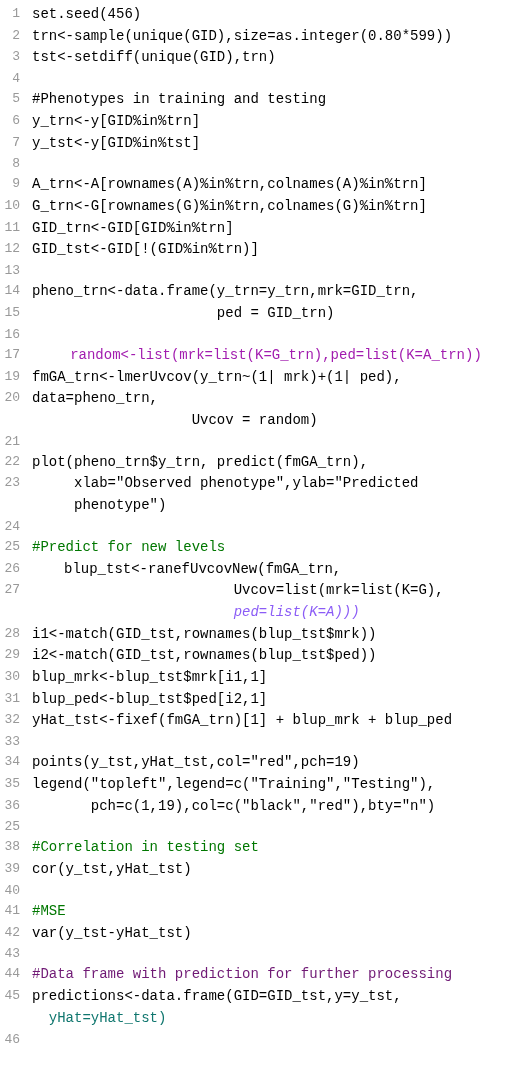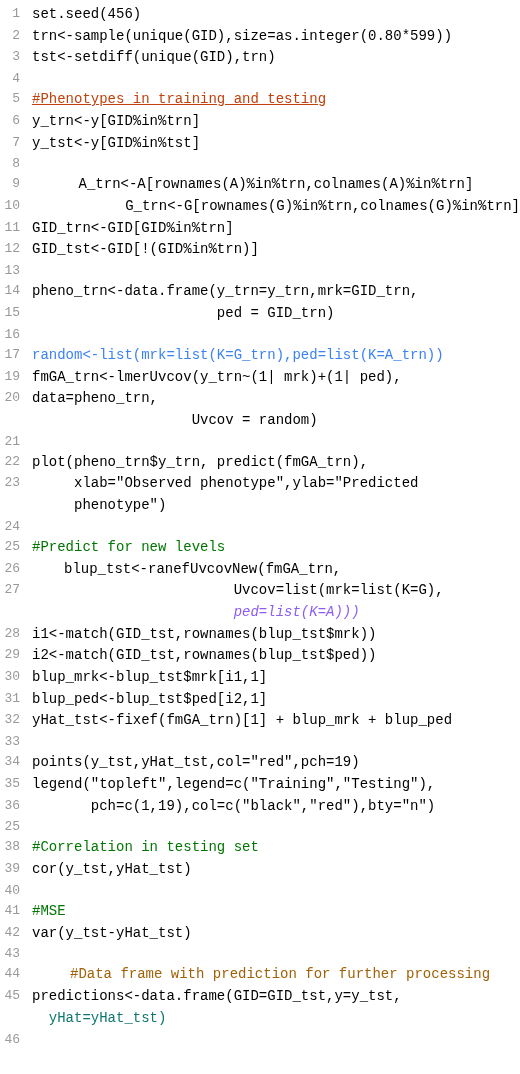--- a/index.html
+++ b/index.html
@@ -69,41 +69,41 @@
     <div class="code-line">
       <span class="line-number">3</span>
       <span class="line-content" style="color: rgb(0, 0, 0);">tst&lt;-setdiff(unique(GID),trn)</span>
     </div>
     <div class="code-line">
       <span class="line-number">4</span>
       <span class="line-content"></span>
     </div>
     <div class="code-line">
       <span class="line-number">5</span>
-      <span class="line-content" style="color: #c2410c; text-decoration: underline;">#Phenotypes in training and testing</span>
+      <span class="line-content" style="color: #000000;">#Phenotypes in training and testing</span>
     </div>
     <div class="code-line">
       <span class="line-number">6</span>
       <span class="line-content" style="color: rgb(0, 0, 0);">y_trn&lt;-y[GID%in%trn]</span>
     </div>
     <div class="code-line">
       <span class="line-number">7</span>
       <span class="line-content" style="color: rgb(0, 0, 0);">y_tst&lt;-y[GID%in%tst]</span>
     </div>
     <div class="code-line">
       <span class="line-number">8</span>
       <span class="line-content"></span>
     </div>
     <div class="code-line">
       <span class="line-number">9</span>
-      <span class="line-content" style="color: rgb(0, 0, 0); text-align: center;">A_trn&lt;-A[rownames(A)%in%trn,colnames(A)%in%trn]</span>
+      <span class="line-content" style="color: rgb(0, 0, 0);">A_trn&lt;-A[rownames(A)%in%trn,colnames(A)%in%trn]</span>
     </div>
     <div class="code-line">
       <span class="line-number">10</span>
-      <span class="line-content" style="color: rgb(0, 0, 0); text-align: right;">G_trn&lt;-G[rownames(G)%in%trn,colnames(G)%in%trn]</span>
+      <span class="line-content" style="color: rgb(0, 0, 0);">G_trn&lt;-G[rownames(G)%in%trn,colnames(G)%in%trn]</span>
     </div>
     <div class="code-line">
       <span class="line-number">11</span>
       <span class="line-content" style="color: rgb(0, 0, 0);">GID_trn&lt;-GID[GID%in%trn]</span>
     </div>
     <div class="code-line">
       <span class="line-number">12</span>
       <span class="line-content" style="color: rgb(0, 0, 0);">GID_tst&lt;-GID[!(GID%in%trn)]</span>
     </div>
     <div class="code-line">
@@ -117,21 +117,21 @@
     <div class="code-line">
       <span class="line-number">15</span>
       <span class="line-content" style="color: rgb(0, 0, 0);">                      ped = GID_trn)</span>
     </div>
     <div class="code-line">
       <span class="line-number">16</span>
       <span class="line-content"></span>
     </div>
     <div class="code-line">
       <span class="line-number">17</span>
-      <span class="line-content" style="color: #3b82f6;">random&lt;-list(mrk=list(K=G_trn),ped=list(K=A_trn))</span>
+      <span class="line-content" style="color: #a21caf; text-align: center;">random&lt;-list(mrk=list(K=G_trn),ped=list(K=A_trn))</span>
     </div>
     <div class="code-line">
       <span class="line-number">19</span>
       <span class="line-content" style="color: rgb(0, 0, 0);">fmGA_trn&lt;-lmerUvcov(y_trn~(1| mrk)+(1| ped),</span>
     </div>
     <div class="code-line">
       <span class="line-number">20</span>
       <span class="line-content" style="color: rgb(0, 0, 0);">data=pheno_trn,</span>
     </div>
     <div class="code-line">
@@ -233,21 +233,21 @@
     <div class="code-line">
       <span class="line-number">42</span>
       <span class="line-content" style="color: rgb(0, 0, 0);">var(y_tst-yHat_tst)</span>
     </div>
     <div class="code-line">
       <span class="line-number">43</span>
       <span class="line-content"></span>
     </div>
     <div class="code-line">
       <span class="line-number">44</span>
-      <span class="line-content" style="color: #a16207; margin-left: 38px;">#Data frame with prediction for further processing</span>
+      <span class="line-content" style="color: #701a75;">#Data frame with prediction for further processing</span>
     </div>
     <div class="code-line">
       <span class="line-number">45</span>
       <span class="line-content" style="color: rgb(0, 0, 0);">predictions&lt;-data.frame(GID=GID_tst,y=y_tst,</span>
     </div>
     <div class="code-line">
       <span class="line-number"></span>
       <span class="line-content" style="color: #0f766e;">  yHat=yHat_tst)</span>
     </div>
     <div class="code-line">

